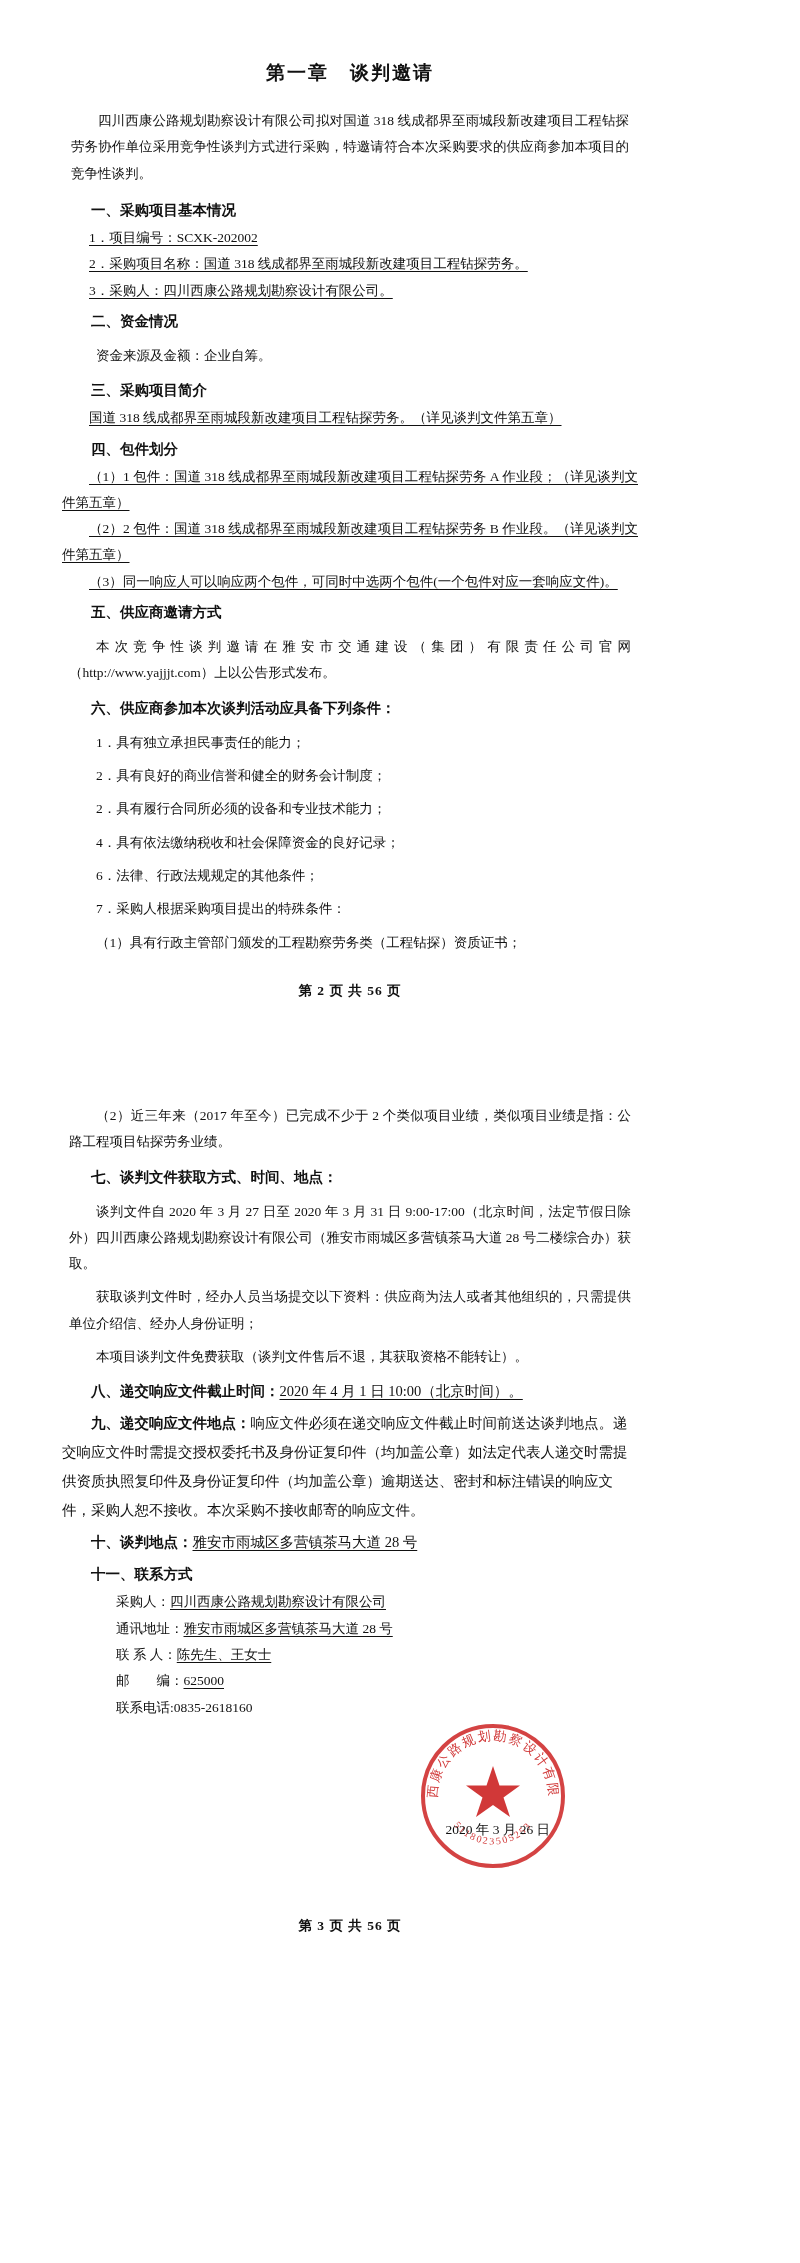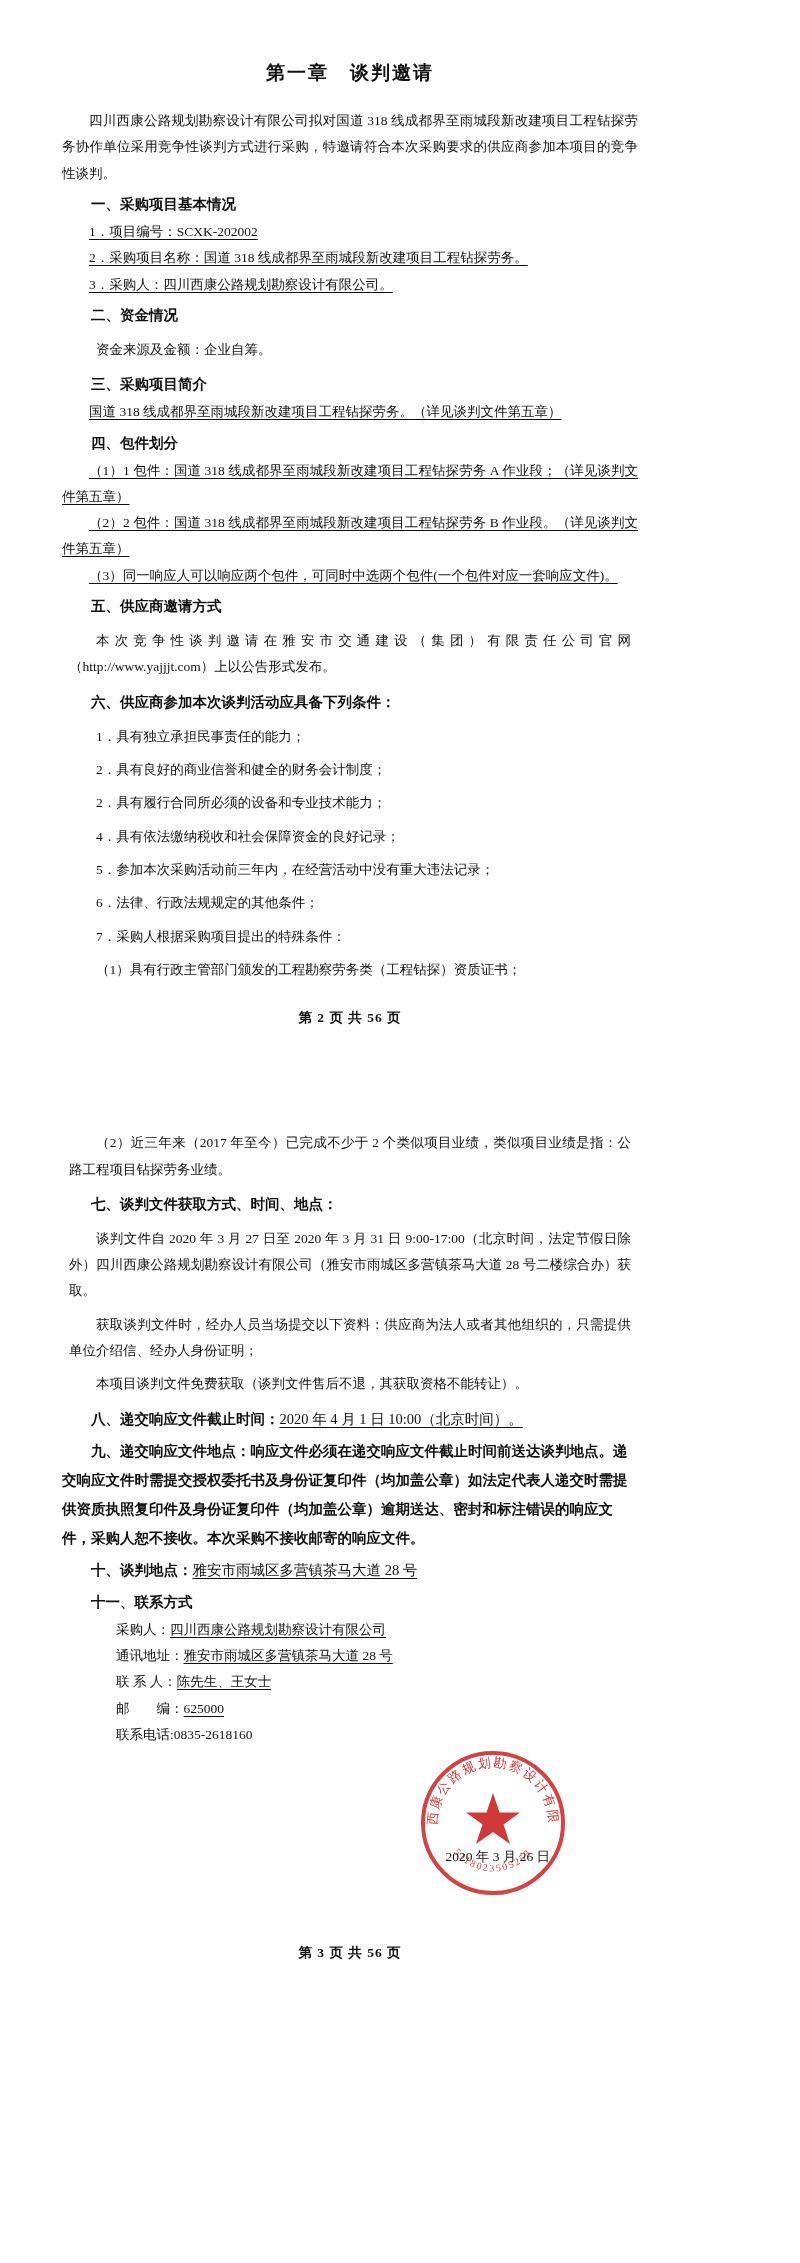--- a/index.html
+++ b/index.html
@@ -27,21 +27,21 @@
     font-size: 19px;
     font-weight: bold;
     letter-spacing: 2px;
     margin: 0 0 22px 0;
   }
   .para {
     font-size: 13.5px;
     line-height: 1.95;
     text-align: justify;
     text-justify: inter-ideograph;
-    margin: 0;
+    margin: 9px;
     text-indent: 2em;
   }
   .u { text-decoration: underline; text-underline-offset: 3px; }
   .section-head {
     font-size: 14.5px;
     font-weight: bold;
     line-height: 2.0;
     margin: 3px 0 0 0;
     text-indent: 2em;
   }
@@ -122,21 +122,20 @@
     <p class="item-u"><span class="u">（3）同一响应人可以响应两个包件，可同时中选两个包件(一个包件对应一套响应文件)。</span></p>
 
     <p class="section-head">五、供应商邀请方式</p>
     <p class="item">本次竞争性谈判邀请在雅安市交通建设（集团）有限责任公司官网（http://www.yajjjt.com）上以公告形式发布。</p>
 
     <p class="section-head">六、供应商参加本次谈判活动应具备下列条件：</p>
     <p class="item">1．具有独立承担民事责任的能力；</p>
     <p class="item">2．具有良好的商业信誉和健全的财务会计制度；</p>
     <p class="item">2．具有履行合同所必须的设备和专业技术能力；</p>
     <p class="item">4．具有依法缴纳税收和社会保障资金的良好记录；</p>
-    <p class="item">5．参加本次采购活动前三年内，在经营活动中没有重大违法记录；</p>
     <p class="item">6．法律、行政法规规定的其他条件；</p>
     <p class="item">7．采购人根据采购项目提出的特殊条件：</p>
     <p class="item">（1）具有行政主管部门颁发的工程勘察劳务类（工程钻探）资质证书；</p>
 
     <div class="footer">第 2 页 共 56 页</div>
   </div>
 </div>
 
 <div class="page-gap"></div>
 
@@ -149,21 +148,21 @@
     <p class="section-head">七、谈判文件获取方式、时间、地点：</p>
     <p class="item">谈判文件自 2020 年 3 月 27 日至 2020 年 3 月 31 日 9:00-17:00（北京时间，法定节假日除外）四川西康公路规划勘察设计有限公司（雅安市雨城区多营镇茶马大道 28 号二楼综合办）获取。</p>
     <p class="item">获取谈判文件时，经办人员当场提交以下资料：供应商为法人或者其他组织的，只需提供单位介绍信、经办人身份证明；</p>
     <p class="item">本项目谈判文件免费获取（谈判文件售后不退，其获取资格不能转让）。</p>
 
     <p class="section-head" style="text-indent:2em;">
       <span>八、递交响应文件截止时间：</span><span class="u" style="font-weight:normal;">2020 年 4 月 1 日 10:00（北京时间）。</span>
     </p>
 
     <p class="section-head" style="text-indent:2em;">
-      <span>九、递交响应文件地点：</span><span style="font-weight:bold;">响应文件必须在递交响应文件截止时间前送达谈判地点。递交响应文件时需提交授权委托书及身份证复印件（均加盖公章）如法定代表人递交时需提供资质执照复印件及身份证复印件（均加盖公章）逾期送达、密封和标注错误的响应文件，采购人恕不接收。本次采购不接收邮寄的响应文件。</span>
+      <span>九、递交响应文件地点：</span><span style="font-weight:normal;">响应文件必须在递交响应文件截止时间前送达谈判地点。递交响应文件时需提交授权委托书及身份证复印件（均加盖公章）如法定代表人递交时需提供资质执照复印件及身份证复印件（均加盖公章）逾期送达、密封和标注错误的响应文件，采购人恕不接收。本次采购不接收邮寄的响应文件。</span>
     </p>
 
     <p class="section-head" style="text-indent:2em;">
       <span>十、谈判地点：</span><span class="u" style="font-weight:normal;">雅安市雨城区多营镇茶马大道 28 号</span>
     </p>
 
     <p class="section-head">十一、联系方式</p>
 
     <p class="contact-line">
       <span class="contact-label">采购人：</span><span class="u">四川西康公路规划勘察设计有限公司</span>

